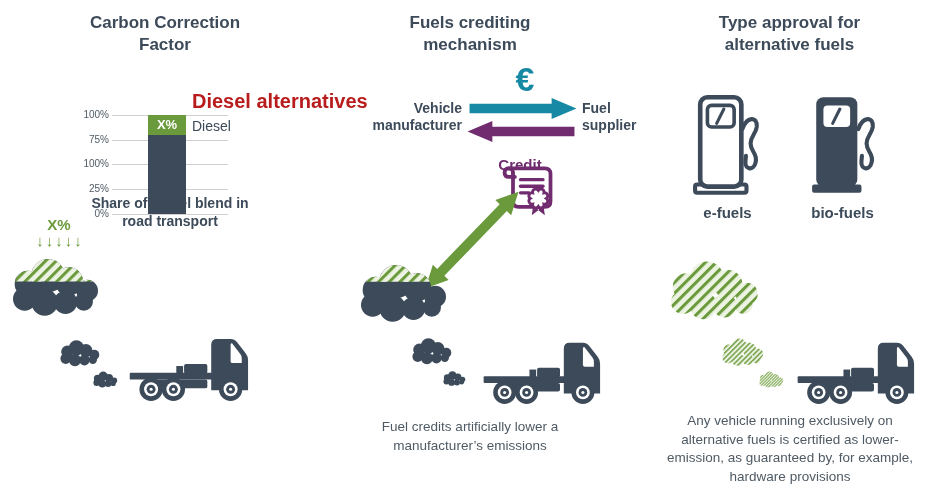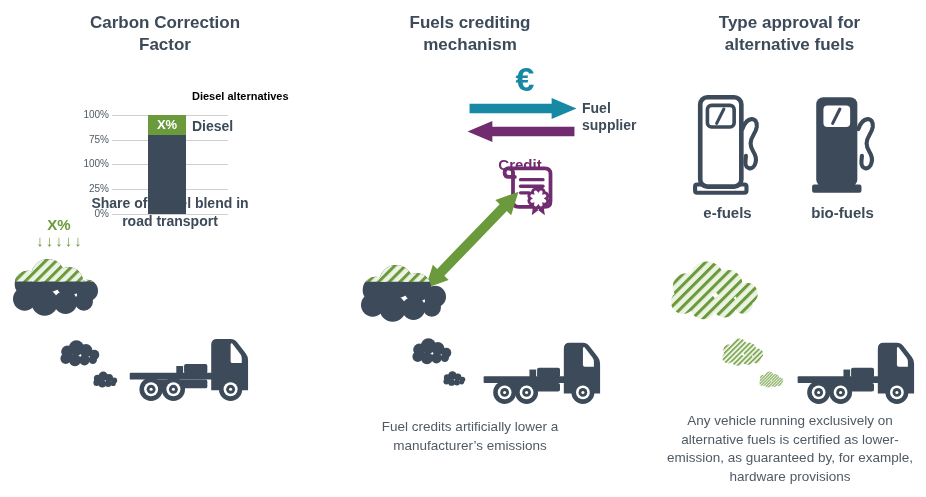--- a/index.html
+++ b/index.html
@@ -9,22 +9,22 @@
   .abs { position:absolute; }
 
   .panel-title { font-size:17px; line-height:1.28; font-weight:bold; color:#3C4A59; text-align:center; }
 
   
   .gridline { position:absolute; left:30px; width:116px; height:1px; background:#CFCFCF; }
   .tick { position:absolute; left:0; width:27px; height:12px; line-height:12px; font-size:10px; color:#4F5A64; text-align:right; }
   .bar { position:absolute; left:66px; top:6px; width:38px; height:99px; }
   .bar-green { height:20px; background:#6A9A3B; color:#fff; font-weight:bold; font-size:13px; text-align:center; line-height:20px; }
   .bar-dark { height:79px; background:#3C4A59; }
-  .legend-alt { font-size:11px; font-weight:bold; color:#000000; white-space:nowrap;text-align:right; }
-  .legend-diesel { font-size:14px; font-weight:bold; color:#3C4A59; }
+  .legend-alt { font-size:20px; font-weight:bold; color:#b91c1c; white-space:nowrap;text-align:right; }
+  .legend-diesel { font-size:14px; font-weight:normal; color:#3C4A59; }
   .xlabel { font-size:14px; font-weight:bold; color:#3C4A59; text-align:center; line-height:1.3; }
 
   .xpct { font-size:15px; font-weight:bold; color:#6A9A3B; text-align:center; }
   .down-arrows { font-size:15px; color:#6A9A3B; text-align:center; letter-spacing:2px; line-height:1; }
 
   .party { font-size:14px; font-weight:bold; color:#3C4A59; line-height:1.2; }
   .euro { font-size:34px; font-weight:bold; color:#1789A4; text-align:center; line-height:1; }
   .credit { font-size:15px; font-weight:bold; color:#702C6E; text-align:center; }
 
   .pump-label { font-size:15px; font-weight:bold; color:#3C4A59; text-align:center; }
@@ -129,20 +129,21 @@
   </svg>
   <svg class="abs" style="left:122px; top:332px;" width="128" height="70" viewBox="0 0 132 72">
     <use href="#sym-truck"></use>
   </svg>
 
 
   <div class="abs panel-title" style="left:385px; top:12px; width:170px;">Fuels crediting mechanism</div>
 
   <div class="abs euro" style="left:490px; top:62px; width:70px;">€</div>
 
+  <div class="abs party" style="left:356px; top:100px; width:106px; text-align:right;">Vehicle manufacturer</div>
 
   <svg class="abs" style="left:468px; top:98px;" width="110" height="21" viewBox="0 0 112 22">
     <polygon points="0,6 86,6 86,0 112,11 86,22 86,16 0,16" fill="#1789A4"></polygon>
   </svg>
   <svg class="abs" style="left:466px; top:121px;" width="110" height="21" viewBox="0 0 112 22">
     <polygon points="112,6 26,6 26,0 0,11 26,22 26,16 112,16" fill="#702C6E"></polygon>
   </svg>
 
   <div class="abs party" style="left:582px; top:100px; width:80px; text-align:left;">Fuel supplier</div>
 

